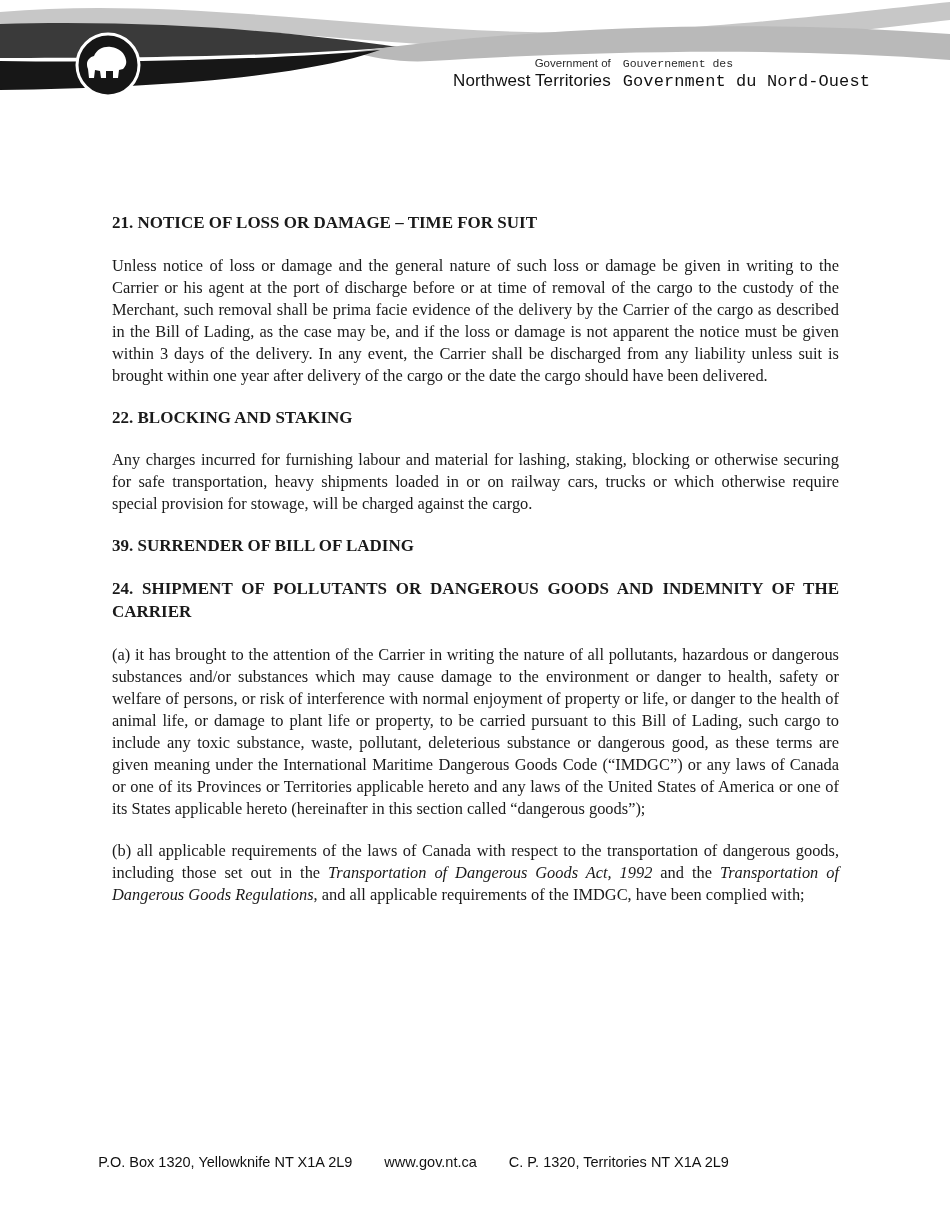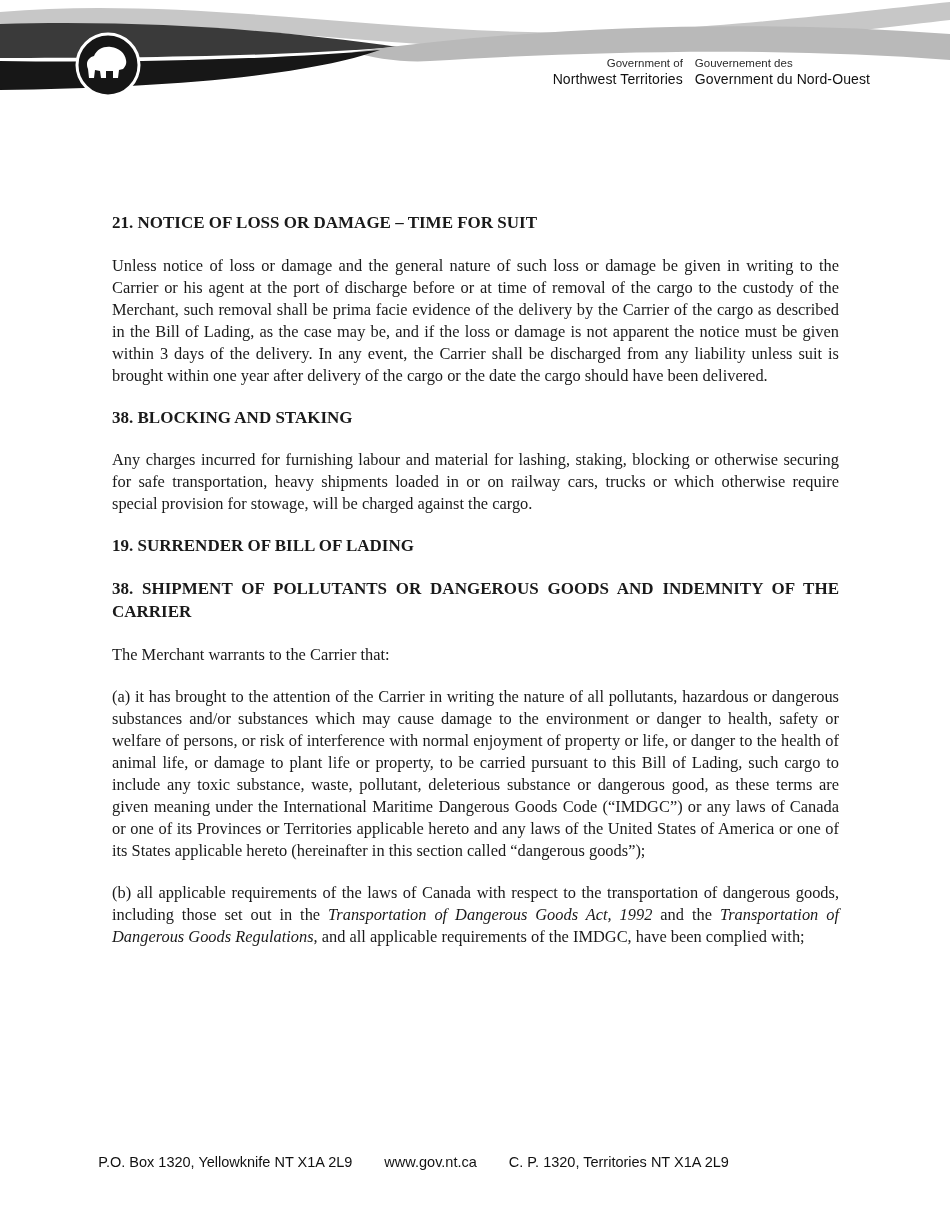--- a/index.html
+++ b/index.html
@@ -22,23 +22,23 @@
   .wordmark {
     position: absolute;
     top: 57px;
     right: 80px;
     display: flex;
     gap: 12px;
     font-family: "Liberation Sans", "DejaVu Sans", sans-serif;
     white-space: nowrap;
   }
   .wordmark .col-en { text-align: right; }
-  .wordmark .col-fr { text-align: left; }
+  .wordmark .col-fr { text-align: left; font-family: Liberation Mono, monospace; }
   .wordmark .wm-small { font-size: 11.5px; color: #2b2b2b; margin-bottom: 2px; }
-  .wordmark .wm-large { font-size: 14px; color: #111; letter-spacing: 0.1px; }
+  .wordmark .wm-large { font-size: 17px; color: #111; letter-spacing: 0.1px; }
 
   
   .content {
     position: absolute;
     top: 212px;
     left: 112px;
     width: 727px;
     font-size: 16.4px;
     line-height: 1.34;
     text-align: justify;
@@ -101,27 +101,26 @@
         <div class="wm-large">Government du Nord-Ouest</div>
       </div>
     </div>
   </header>
 
   <main class="content">
 
     <h2>21. NOTICE OF LOSS OR DAMAGE – TIME FOR SUIT</h2>
     <p>Unless notice of loss or damage and the general nature of such loss or damage be given in writing to the Carrier or his agent at the port of discharge before or at time of removal of the cargo to the custody of the Merchant, such removal shall be prima facie evidence of the delivery by the Carrier of the cargo as described in the Bill of Lading, as the case may be, and if the loss or damage is not apparent the notice must be given within 3 days of the delivery.  In any event, the Carrier shall be discharged from any liability unless suit is brought within one year after delivery of the cargo or the date the cargo should have been delivered.</p>
 
-    <h2>38. BLOCKING AND STAKING</h2>
+    <h2>22. BLOCKING AND STAKING</h2>
     <p>Any charges incurred for furnishing labour and material for lashing, staking, blocking or otherwise securing for safe transportation, heavy shipments loaded in or on railway cars, trucks or which otherwise require special provision for stowage, will be charged against the cargo.</p>
 
-    <h2>19. SURRENDER OF BILL OF LADING</h2>
+    <h2>39. SURRENDER OF BILL OF LADING</h2>
 
-    <h2>38. SHIPMENT OF POLLUTANTS OR DANGEROUS GOODS AND INDEMNITY OF THE CARRIER</h2>
-    <p>The Merchant warrants to the Carrier that:</p>
+    <h2>24. SHIPMENT OF POLLUTANTS OR DANGEROUS GOODS AND INDEMNITY OF THE CARRIER</h2>
     <p>(a) it has brought to the attention of the Carrier in writing the nature of all pollutants, hazardous or dangerous substances and/or substances which may cause damage to the environment or danger to health, safety or welfare of persons, or risk of interference with normal enjoyment of property or life, or danger to the health of animal life, or damage to plant life or property, to be carried pursuant to this Bill of Lading, such cargo to include any toxic substance, waste, pollutant, deleterious substance or dangerous good, as these terms are given meaning under the International Maritime Dangerous Goods Code (“IMDGC”) or any laws of Canada or one of its Provinces or Territories applicable hereto and any laws of the United States of America or one of its States applicable hereto (hereinafter in this section called “dangerous goods”);</p>
     <p><span>(b) all applicable requirements of the laws of Canada with respect to the transportation of dangerous goods, including those set out in the </span><span class="italic">Transportation of Dangerous Goods Act, 1992</span><span> and the </span><span class="italic">Transportation of Dangerous Goods Regulations</span><span>, and all applicable requirements of the IMDGC, have been complied with;</span></p>
 
   </main>
 
   <footer class="footer">
     <span>P.O. Box 1320, Yellowknife NT  X1A 2L9</span>
     <span class="bold">www.gov.nt.ca</span>
     <span>C. P. 1320, Territories NT  X1A 2L9</span>
   </footer>

